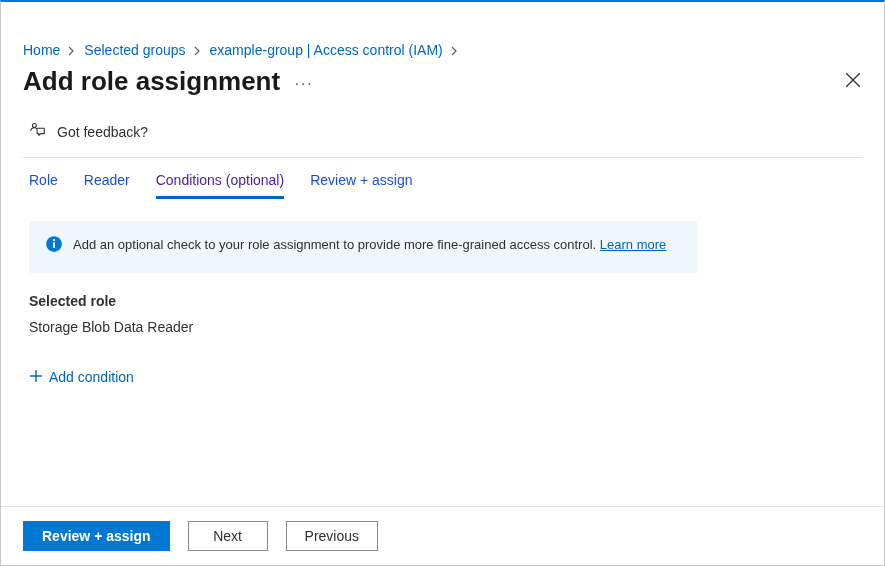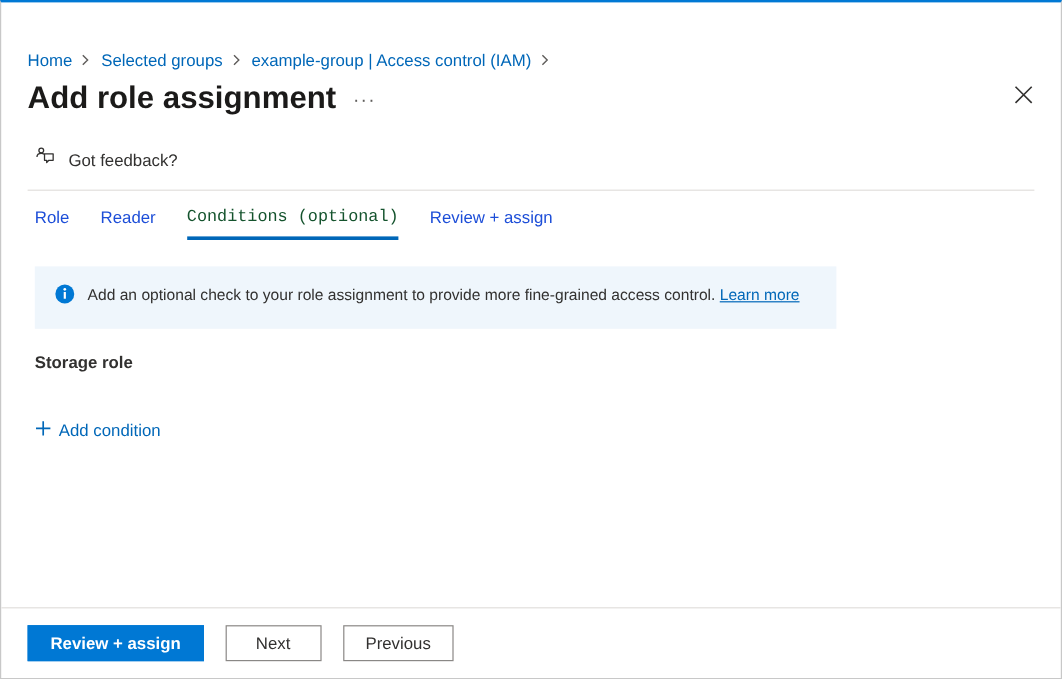--- a/index.html
+++ b/index.html
@@ -20,21 +20,21 @@
 
   
   .feedback { display: flex; align-items: center; padding: 14px 22px 14px 28px; gap: 10px; border-bottom: 1px solid #e1dfdd; margin: 0 22px; }
   .feedback-icon { width: 18px; height: 18px; color: #323130; }
   .feedback-text { font-size: 14px; color: #323130; }
   .feedback { margin-left: 22px; margin-right: 22px; padding-left: 6px; }
 
   
   .tabs { display: flex; gap: 26px; padding: 14px 28px 0 28px; font-size: 14px; }
   .tab { padding-bottom: 8px; cursor: pointer; color: #1d4ed8; }
-  .tab.active { color: #14532d; font-weight: 400; border-bottom: 3px solid #0067b8; font-family: Liberation Mono, monospace; }
+  .tab.active { color: #4c1d95; font-weight: 400; border-bottom: 3px solid #0067b8; }
 
   
   .info-banner { margin: 22px 28px 0 28px; background: #eff6fc; padding: 14px 16px; display: flex; align-items: flex-start; gap: 10px; width: 668px; font-size: 13px; line-height: 1.5; }
   .info-i { width: 18px; height: 18px; flex-shrink: 0; color: #0078d4; }
   .info-text { color: #323130; }
   .info-text a { color: #0067b8; text-decoration: underline; cursor: pointer; }
 
   
   .section { padding: 20px 28px 0 28px; font-size: 14px; }
   .section-label { font-weight: 600; margin-bottom: 10px; }
@@ -108,21 +108,22 @@
       <rect x="7.2" y="6.5" width="1.6" height="5" fill="#fff"></rect>
       <circle cx="8" cy="4.5" r="1" fill="#fff"></circle>
     </svg>
   </span>
   <span class="info-text">
     <span>Add an optional check to your role assignment to provide more fine-grained access control. </span><a>Learn more</a>
   </span>
 </div>
 
 <div class="section">
-  <div class="section-label">Storage role</div>
+  <div class="section-label">Selected role</div>
+  <div class="section-value">Storage Blob Data Reader</div>
 </div>
 
 <div class="section">
   <div class="add-condition">
     <span>
       <svg class="plus" viewBox="0 0 14 14">
           <path d="M7 1 V13 M1 7 H13" stroke="#0067b8" stroke-width="1.4"></path>
         </svg>
     </span>
     <span>Add condition</span>

